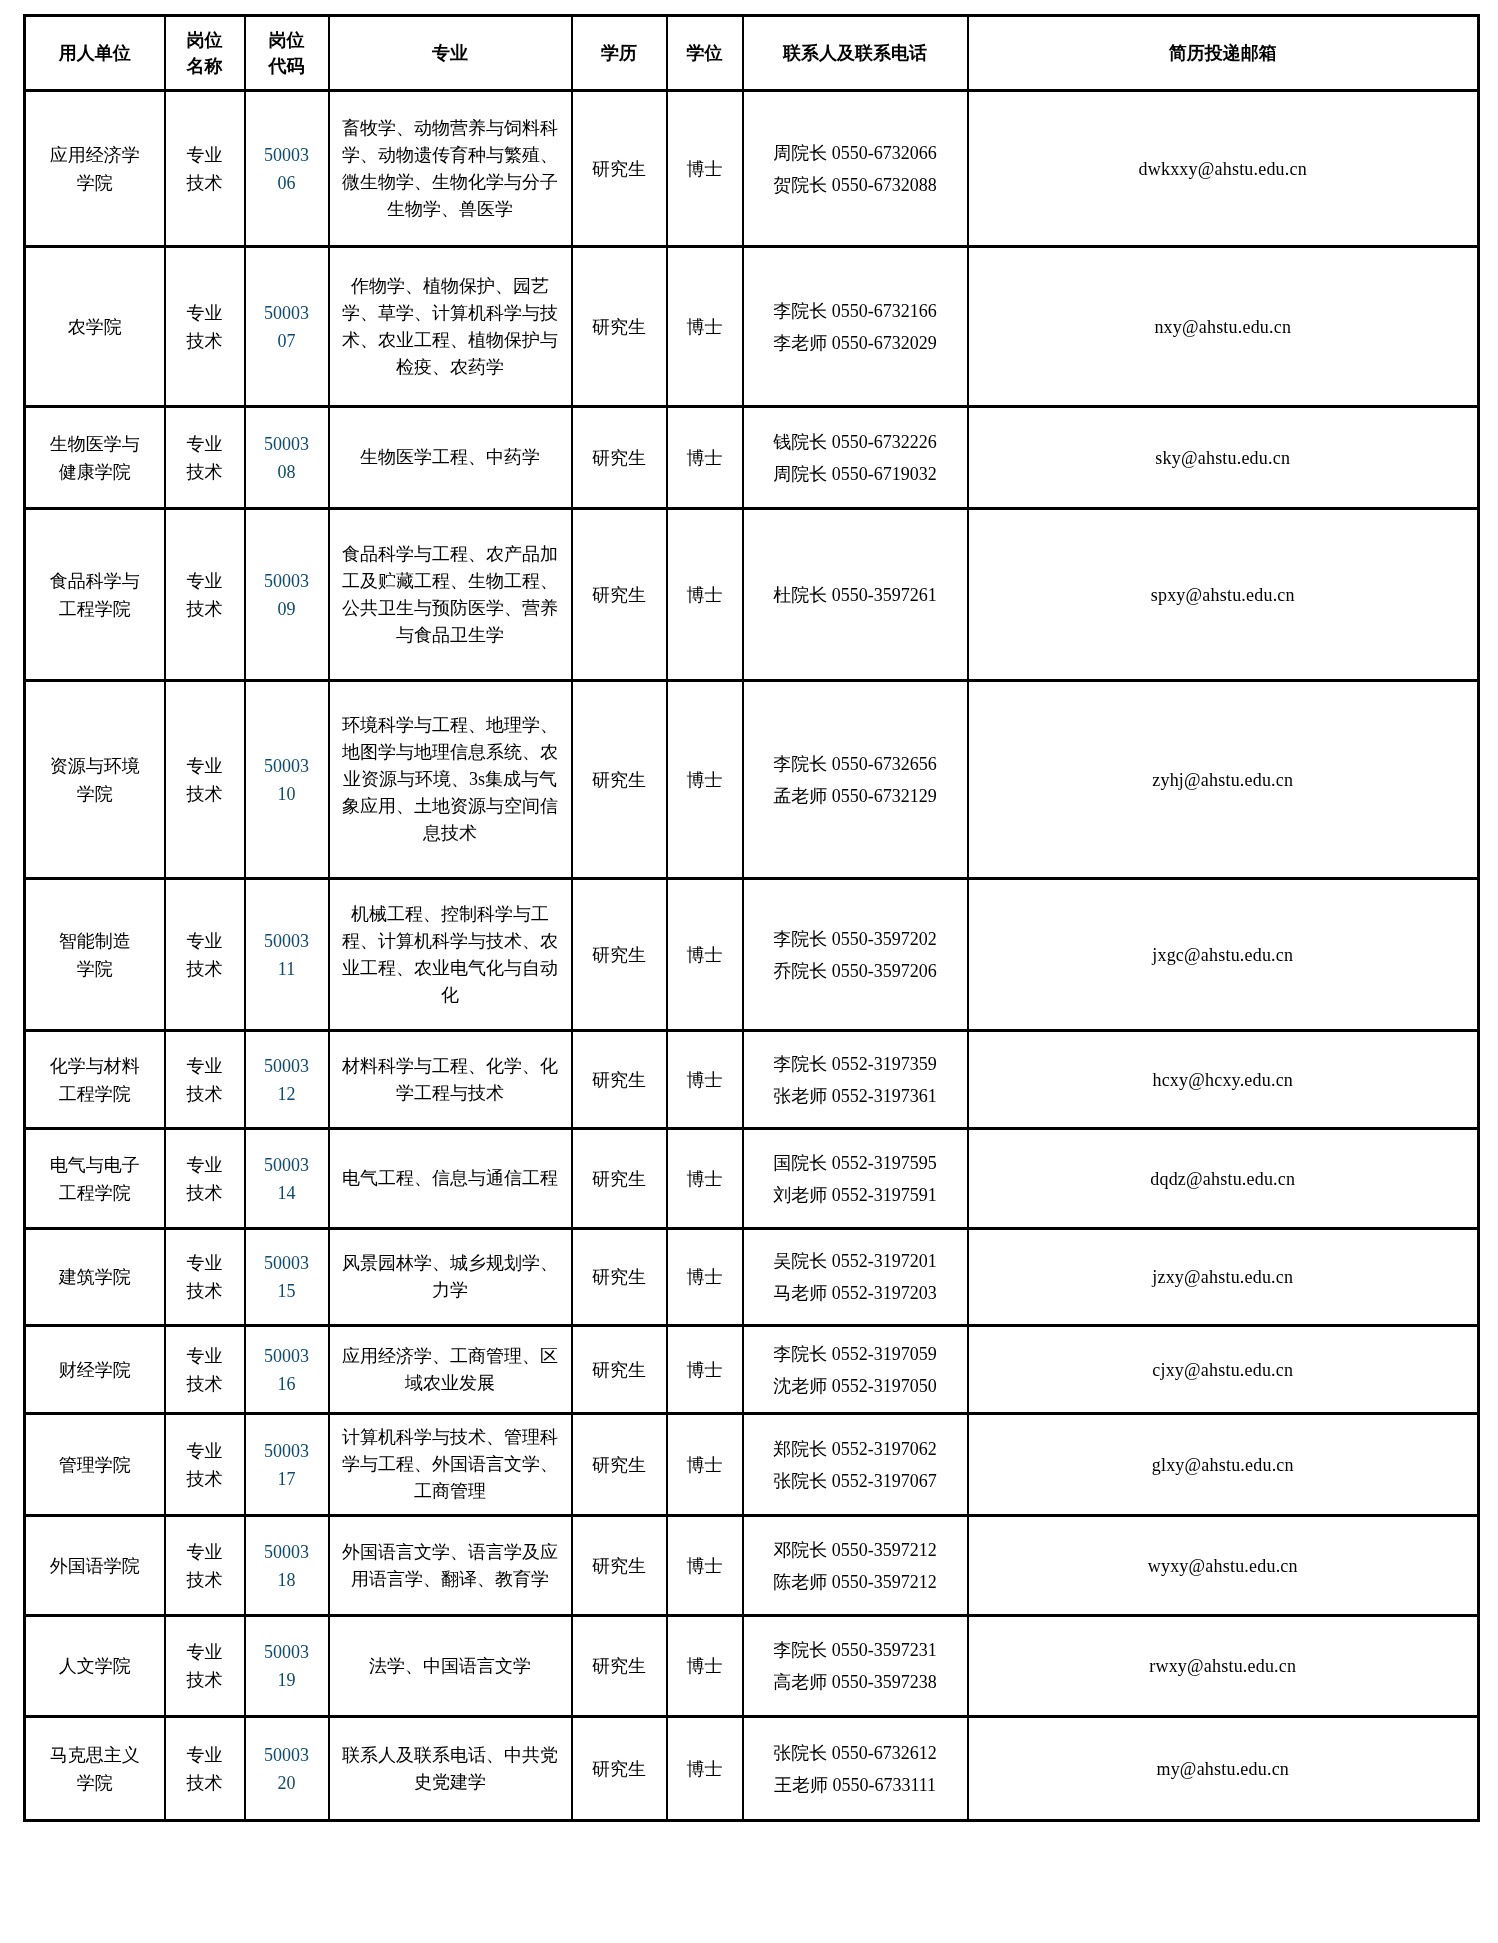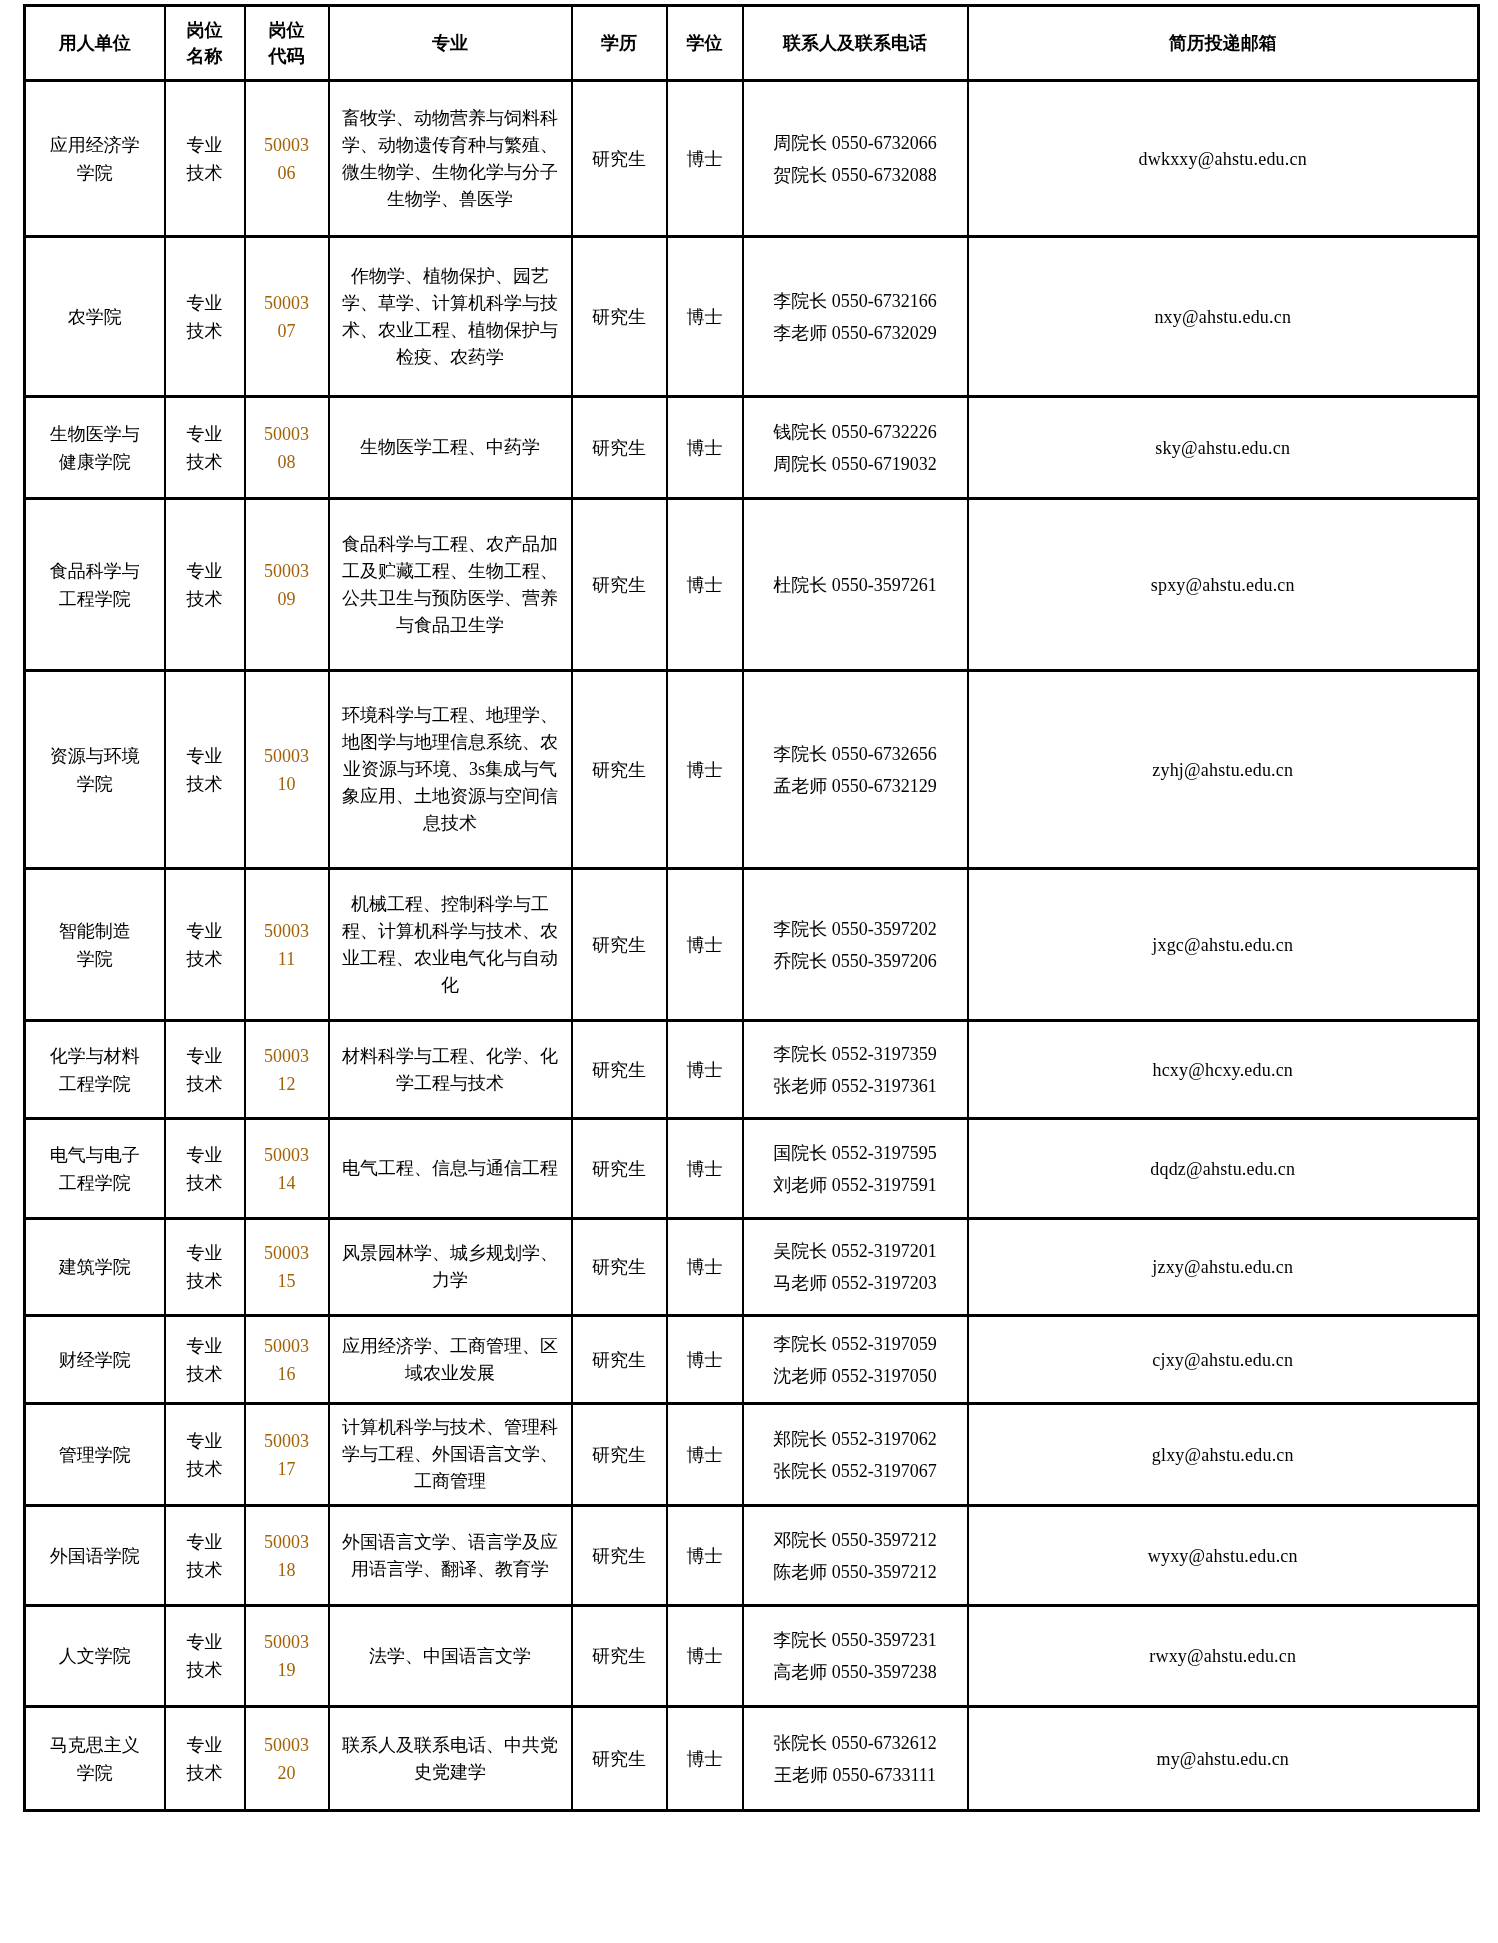--- a/index.html
+++ b/index.html
@@ -10,21 +10,21 @@
   body {
     width: 1498px;
     height: 1943px;
     position: relative;
     font-family: "Liberation Serif", "DejaVu Serif", serif;
     color: #000;
   }
   .table-wrap {
     position: absolute;
     left: 23px;
-    top: 4px;
+    top: 14px;
   }
   table.recruit {
     border-collapse: collapse;
     table-layout: fixed;
     width: 1454px;
     border: 3px solid #000;
   }
   table.recruit th,
   table.recruit td {
     border-left: 2px solid #000;
@@ -41,21 +41,21 @@
   }
   table.recruit thead th {
     font-family: "Liberation Sans", "DejaVu Sans", sans-serif;
     font-weight: bold;
     font-size: 18px;
     line-height: 26px;
     height: 68px;
     padding: 2px 4px;
   }
   table.recruit td.cell-position-code {
-    color: #a16207;
+    color: #0c4a6e;
     font-family: "Liberation Serif", "DejaVu Serif", serif;
     margin-top: 35px;
   }
   table.recruit td.cell-major {
     padding: 4px 10px;
     line-height: 27px;
   }
   table.recruit td.cell-contact {
     line-height: 32px;
   }

